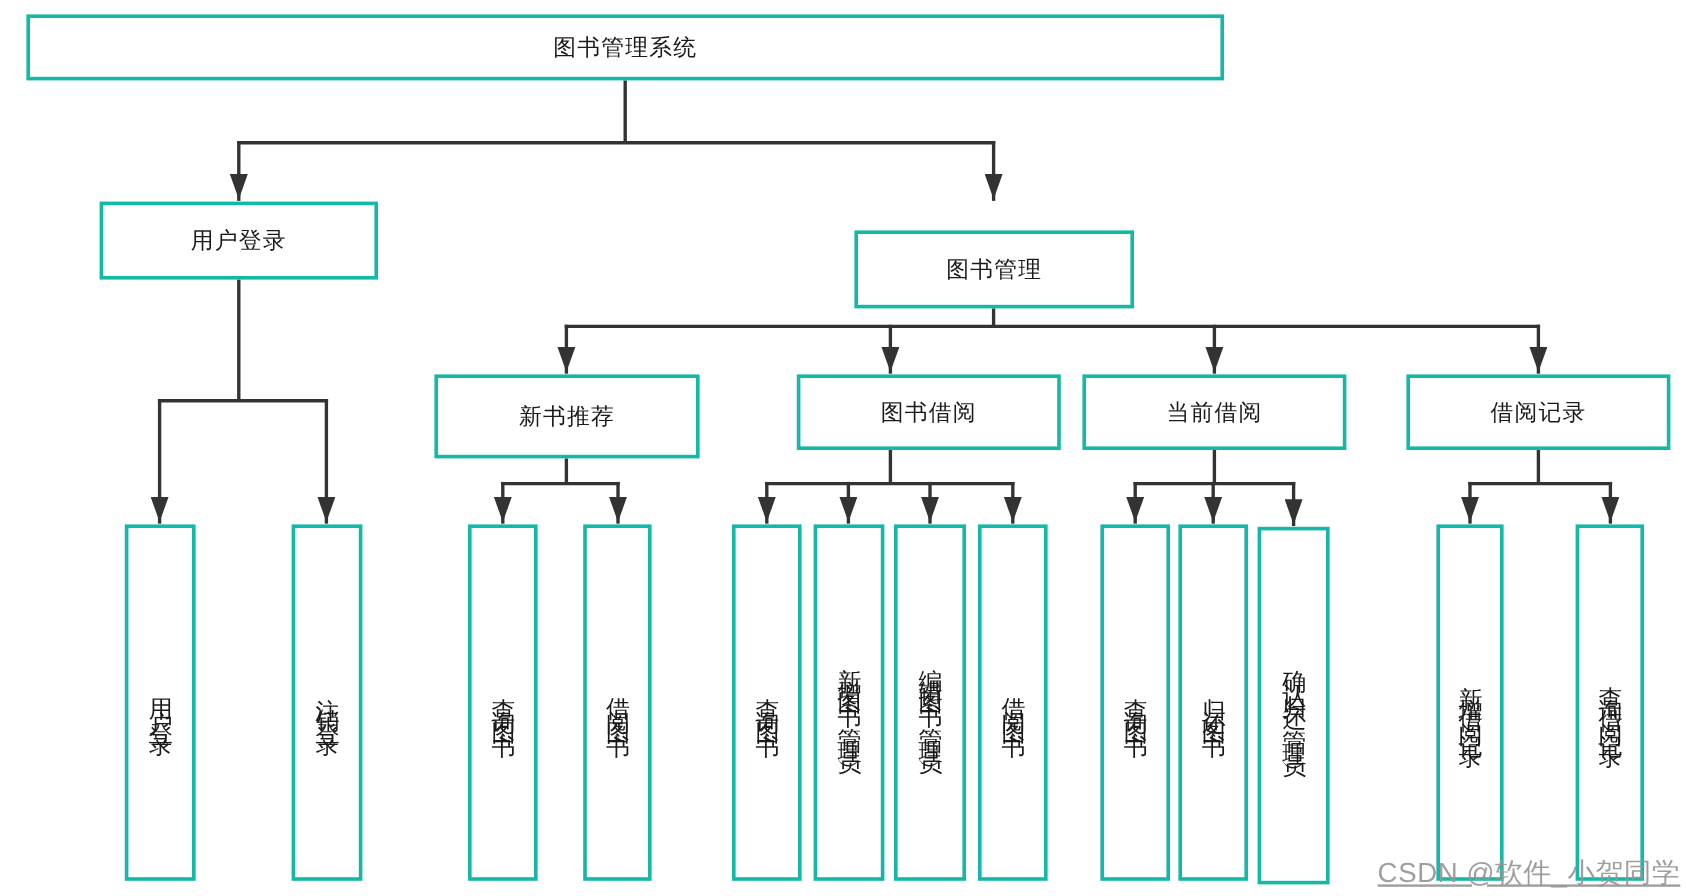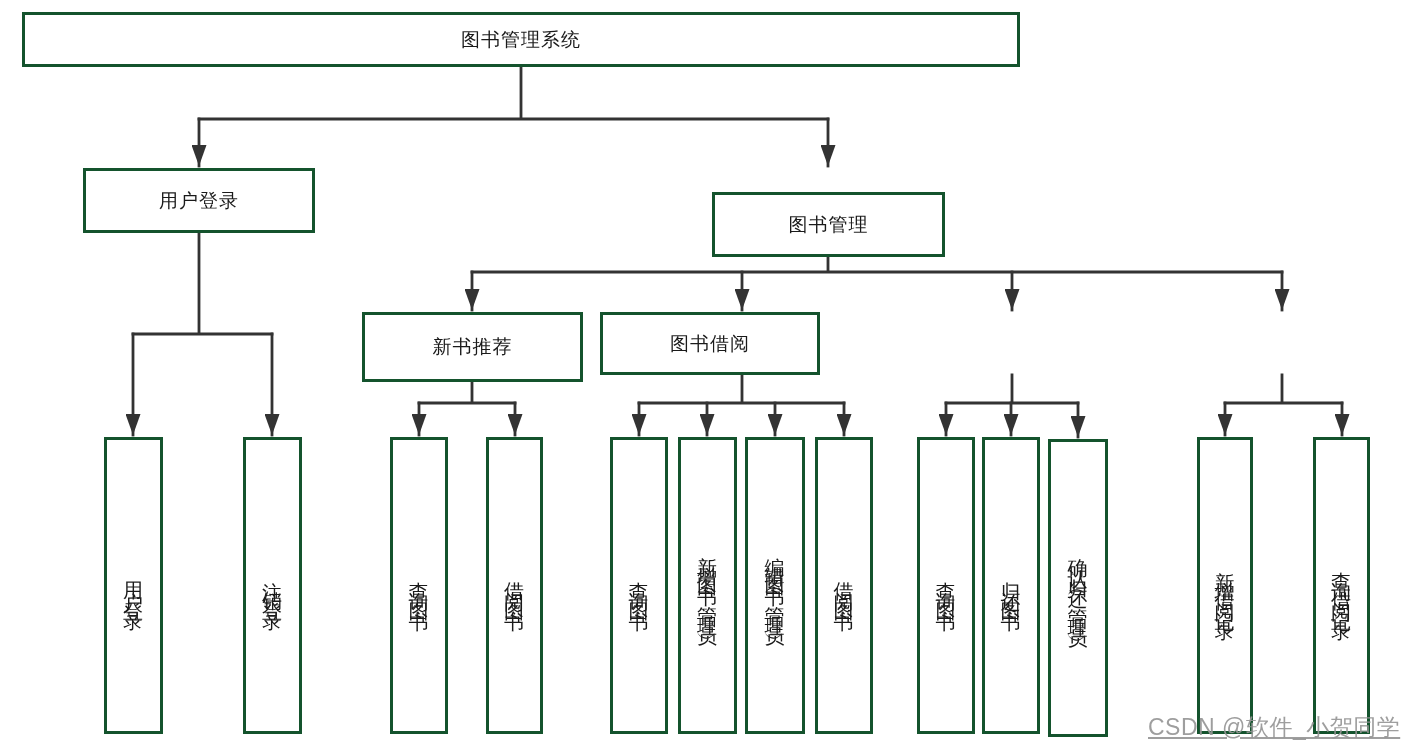--- a/index.html
+++ b/index.html
@@ -19,21 +19,21 @@
     position: absolute;
     left: 0; top: 0;
     width: 1405px;
     height: 747px;
     pointer-events: none;
   }
   .box {
     position: absolute;
     box-sizing: border-box;
     background: #ffffff;
-    border: 3px solid #14532d;
+    border: 3px solid #14b8a6;
     color: #1a1a1a;
     display: flex;
     align-items: center;
     justify-content: center;
     text-align: center;
   }
   .box.h {
     font-size: 19px;
     letter-spacing: 1px;
   }
@@ -105,21 +105,23 @@
       <path d="M1342,403 L1342,435" marker-end="url(#arr)"></path>
     </g>
   </svg>
 
   <div class="box h" style="left:22px; top:12px; width:998px; height:55px;">图书管理系统</div>
 
   <div class="box h" style="left:83px; top:168px; width:232px; height:65px;">用户登录</div>
   <div class="box h" style="left:712px; top:168px; width:233px; height:65px;margin-top:24px;">图书管理</div>
 
   <div class="box h" style="left:362px; top:312px; width:221px; height:70px;">新书推荐</div>
-  <div class="box h" style="left:600px; top:312px; width:220px; height:63px;font-family:Liberation Mono, monospace;">图书借阅</div>
+  <div class="box h" style="left:664px; top:312px; width:220px; height:63px;font-family:Liberation Mono, monospace;">图书借阅</div>
+  <div class="box h" style="left:902px; top:312px; width:220px; height:63px;">当前借阅</div>
+  <div class="box h" style="left:1172px; top:312px; width:220px; height:63px;">借阅记录</div>
 
   <div class="box v" style="left:104px; top:437px; width:59px; height:297px;">
     <span>用户登录</span>
   </div>
   <div class="box v" style="left:243px; top:437px; width:59px; height:297px;">
     <span>注销登录</span>
   </div>
 
   <div class="box v" style="left:390px; top:437px; width:58px; height:297px;">
     <span>查询图书</span>

